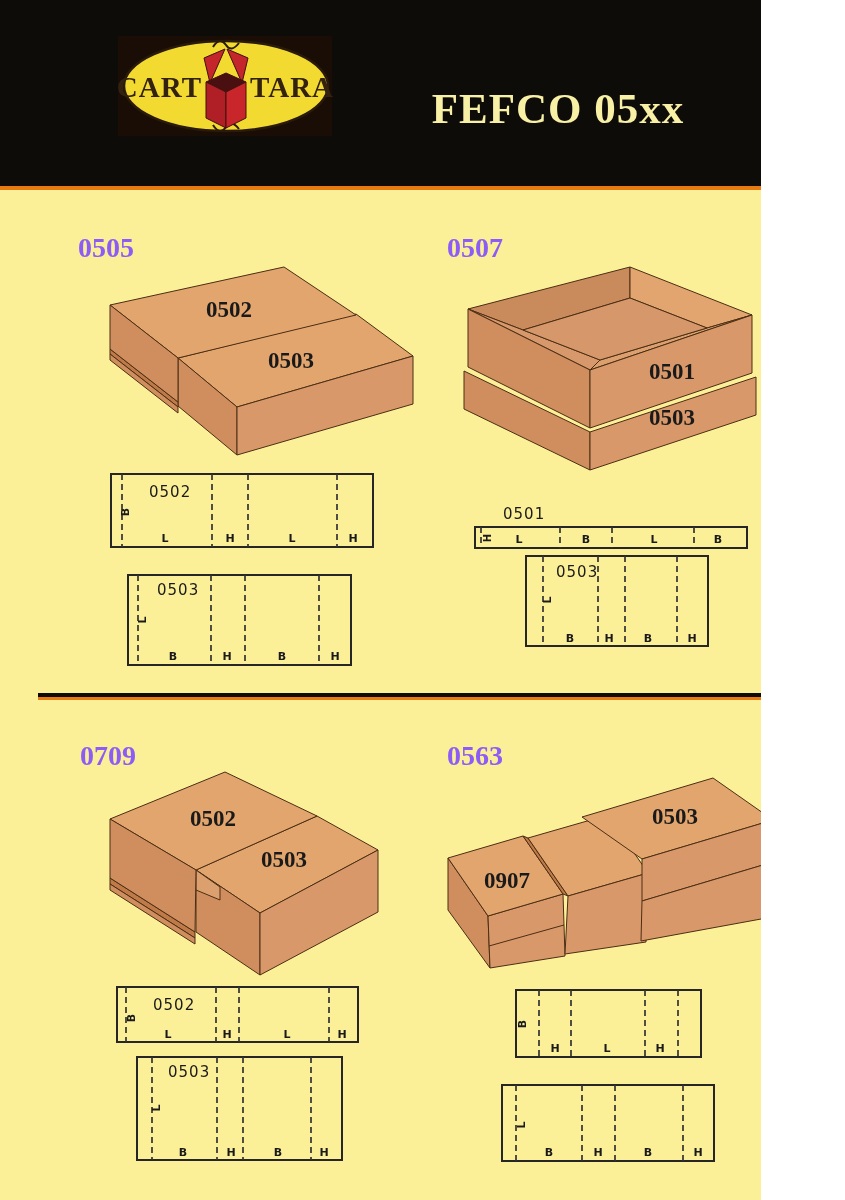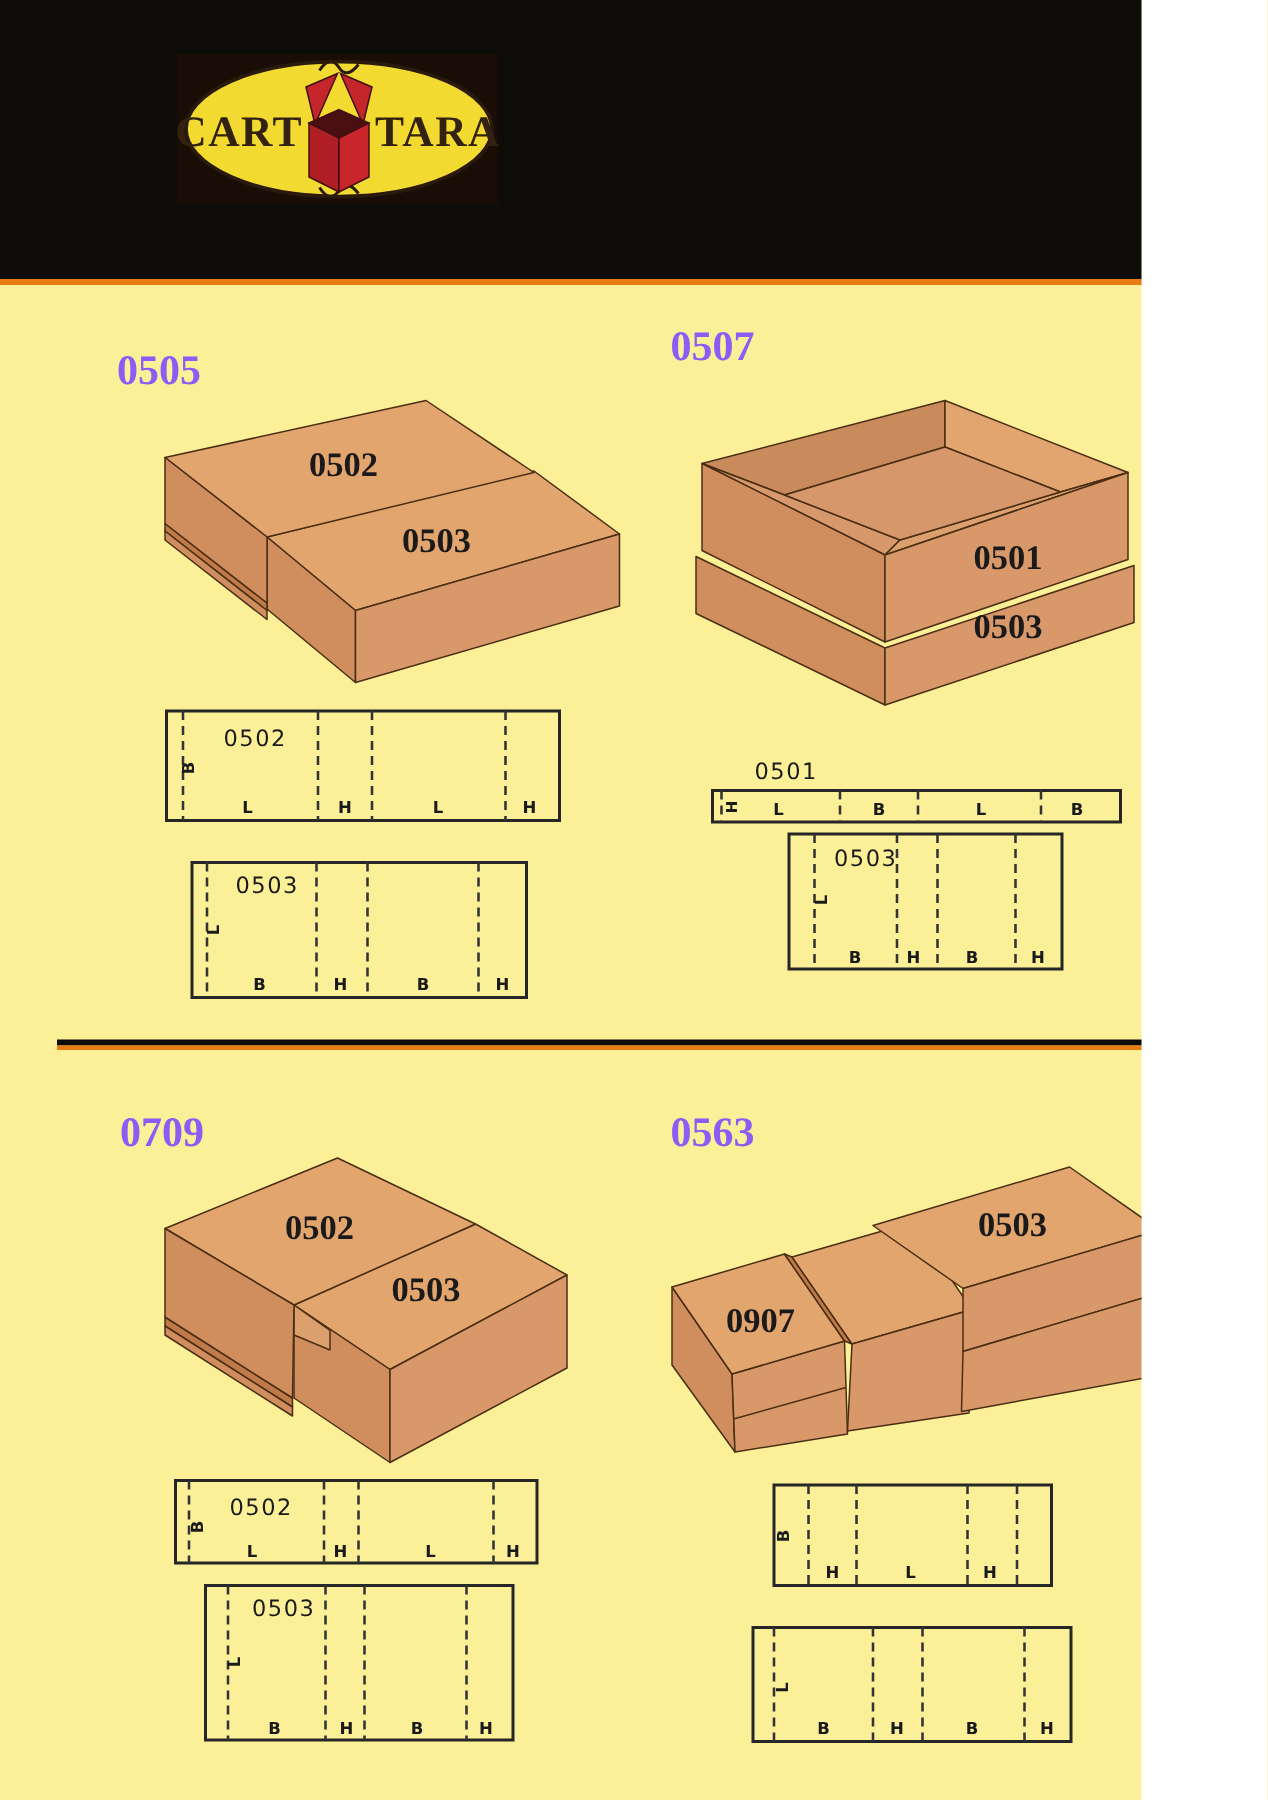--- a/index.html
+++ b/index.html
@@ -40,23 +40,24 @@
     <text class="logotext" x="132" y="61" text-anchor="start">TARA</text>
     <g>
       <polygon points="86,22 107,13 92,47" fill="#C4262B" stroke="#40100E" stroke-width="1"></polygon>
       <polygon points="130,22 109,13 124,47" fill="#C4262B" stroke="#40100E" stroke-width="1"></polygon>
       <polygon points="88,46 108,37 128,46 108,56" fill="#4A0F10" stroke="#40100E" stroke-width="1"></polygon>
       <polygon points="88,46 108,56 108,92 88,82" fill="#B11F26" stroke="#40100E" stroke-width="1"></polygon>
       <polygon points="108,56 128,46 128,82 108,92" fill="#C9262C" stroke="#40100E" stroke-width="1"></polygon>
     </g>
   </svg>
 
+  <div id="title" class="abs">FEFCO 05xx</div>
 
   <div class="abs section-code" style="left:78px;top:232px">0505</div>
-  <div class="abs section-code" style="left:447px;top:216px">0507</div>
+  <div class="abs section-code" style="left:447px;top:232px">0507</div>
   <div class="abs section-code" style="left:80px;top:740px">0709</div>
   <div class="abs section-code" style="left:447px;top:740px">0563</div>
 
   <svg class="abs box3d" style="left:95px;top:255px" width="330" height="215" viewBox="0 0 330 215">
     <polygon points="83,103 261,59 318,101 142,152" fill="#E3A56E"></polygon>
     <polygon points="83,103 142,152 142,200 83,151" fill="#D08E5F"></polygon>
     <polygon points="142,152 318,101 318,149 142,200" fill="#D9986A"></polygon>
     <polygon points="15,94 83,147 83,152 15,99" fill="#C07A47"></polygon>
     <polygon points="15,99 83,152 83,158 15,105" fill="#D08E5F"></polygon>
     <polygon points="15,50 189,12 261,60 83,103" fill="#E3A56E"></polygon>

